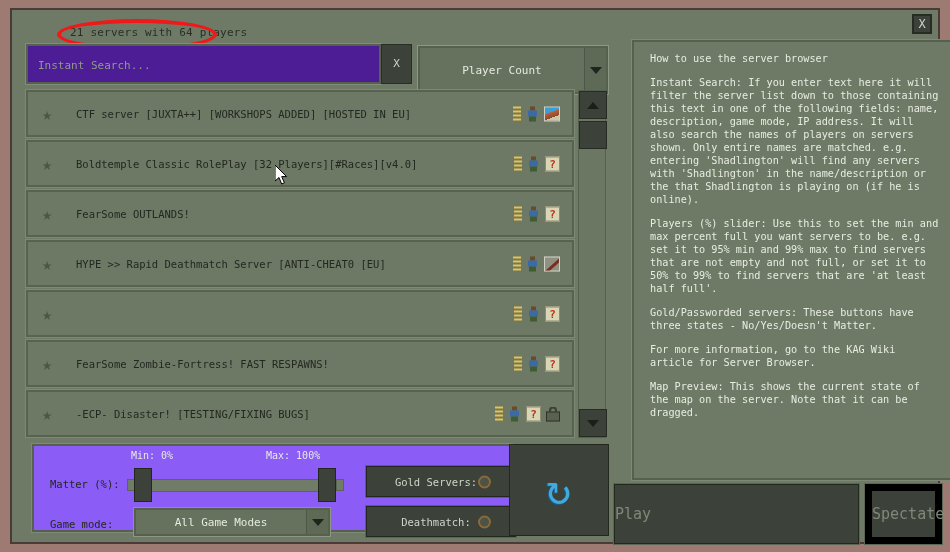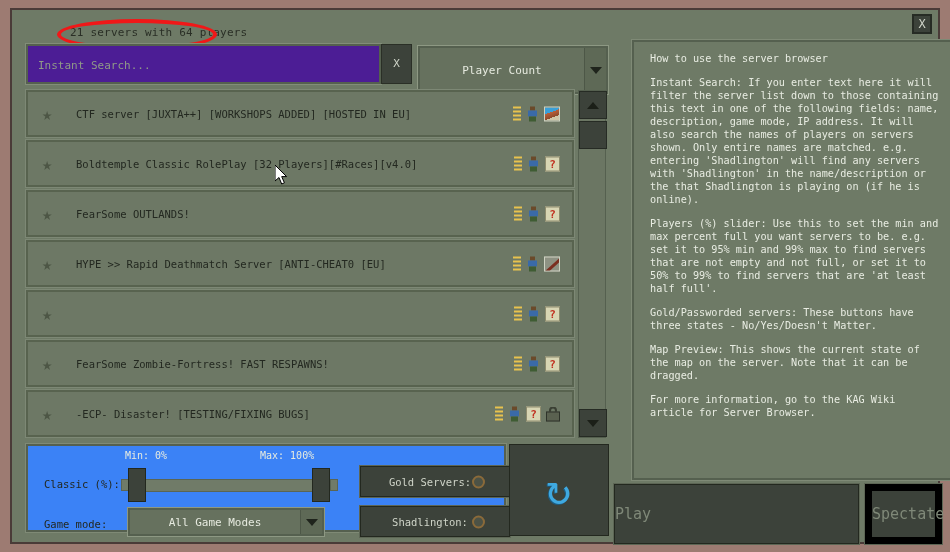--- a/index.html
+++ b/index.html
@@ -298,23 +298,23 @@
   .help-panel p {
     font-size: 10.2px;
     line-height: 13px;
     color: #e8ece2;
     margin-bottom: 11px;
   }
 
   
   .filter-panel {
     position: absolute;
-    left: 14px; top: 434px;
+    left: 20px; top: 434px;
     width: 480px; height: 88px;
-    background: #3b82f6;
+    background: #8b5cf6;
     border: 2px solid #55604f;
     outline: 1px solid #7f8a76;
   }
   .lbl-min {
     position: absolute; left: 97px; top: 4px;
     font-size: 10px; color: #e6eadf;
   }
   .lbl-max {
     position: absolute; left: 232px; top: 4px;
     font-size: 10px; color: #e6eadf;
@@ -601,46 +601,46 @@
       <div class="sb-btn sb-up"></div>
       <div class="sb-thumb"></div>
       <div class="sb-btn sb-down"></div>
     </div>
 
     <div class="help-panel">
       <p>How to use the server browser</p>
       <p>Instant Search: If you enter text here it will filter the server list down to those containing this text in one of the following fields: name, description, game mode, IP address. It will also search the names of players on servers shown.  Only entire names are matched. e.g. entering 'Shadlington' will find any servers with 'Shadlington' in the name/description or the that Shadlington is playing on (if he is online).</p>
       <p>Players (%) slider: Use this to set the min and max percent full you want servers to be. e.g. set it to 95% min and 99% max to find servers that are not empty and not full, or set it to 50% to 99% to find servers that are 'at least half full'.</p>
       <p>Gold/Passworded servers: These buttons have three states - No/Yes/Doesn't Matter.</p>
+      <p>For more information, go to the KAG Wiki article for Server Browser.</p>
       <p>Map Preview: This shows the current state of the map on the server. Note that it can be dragged.</p>
-      <p>For more information, go to the KAG Wiki article for Server Browser.</p>
     </div>
 
     <div class="filter-panel">
       <span class="lbl-min">Min: 0%</span>
       <span class="lbl-max">Max: 100%</span>
-      <span class="lbl-players">Classic (%):</span>
+      <span class="lbl-players">Matter (%):</span>
       <div class="slider-nub nub-l"></div>
       <div class="slider-track"></div>
       <div class="slider-nub nub-r"></div>
       <div class="slider-handle sh-min"></div>
       <div class="slider-handle sh-max"></div>
 
       <span class="lbl-gamemode">Game mode:</span>
       <div class="dropdown gamemode-dd">
         <span class="dd-text">All Game Modes</span>
         <span class="dd-arrow"></span>
       </div>
 
       <div class="toggle-btn tb-gold">
         <span class="tb-label">Gold Servers:</span>
         <span class="tb-dot"></span>
       </div>
       <div class="toggle-btn tb-pass">
-        <span class="tb-label">Shadlington:</span>
+        <span class="tb-label">Deathmatch:</span>
         <span class="tb-dot"></span>
       </div>
     </div>
 
     <div class="refresh-btn">
       <span class="refresh-glyph">↺</span>
     </div>
 
     <div class="play-btn">
       <span class="btn-center-text">Play</span>

